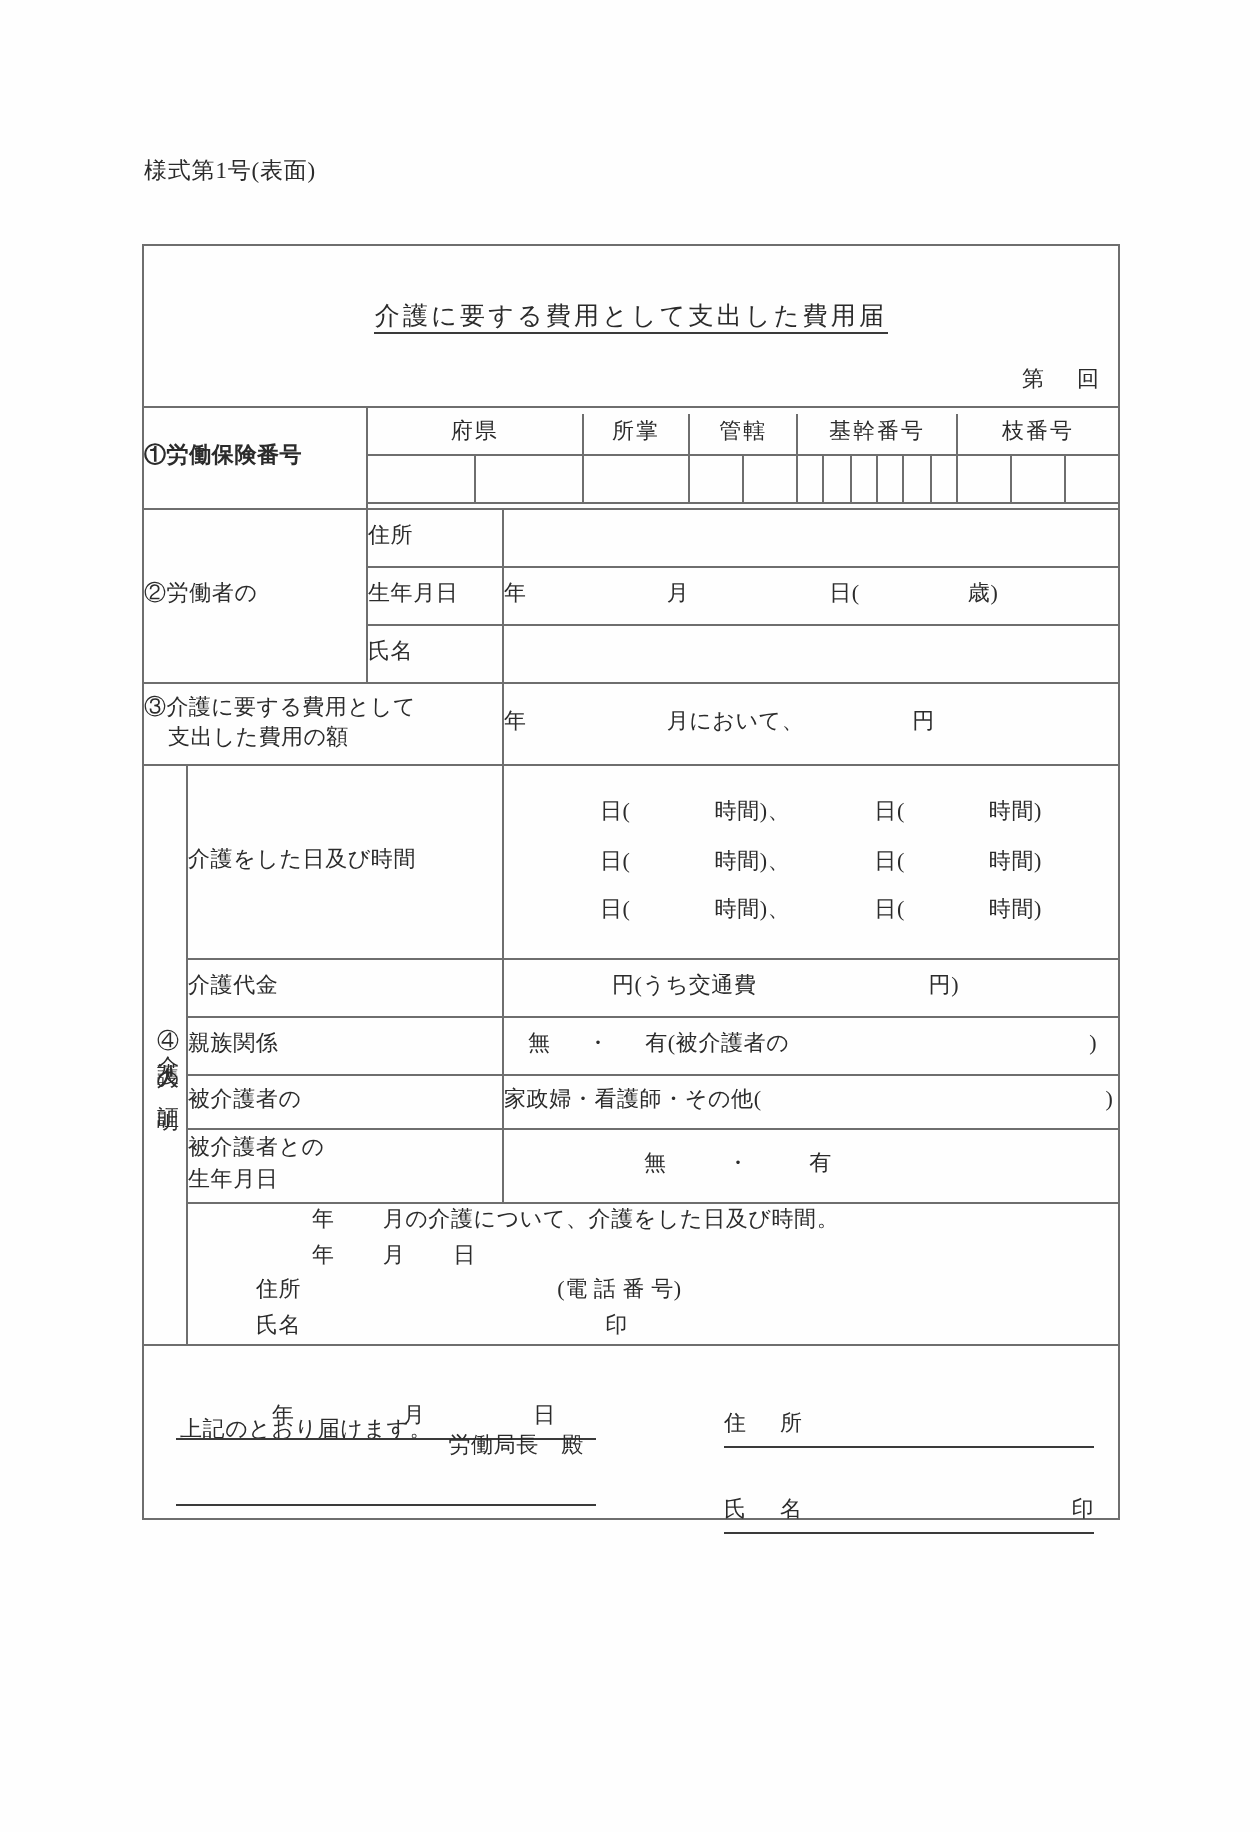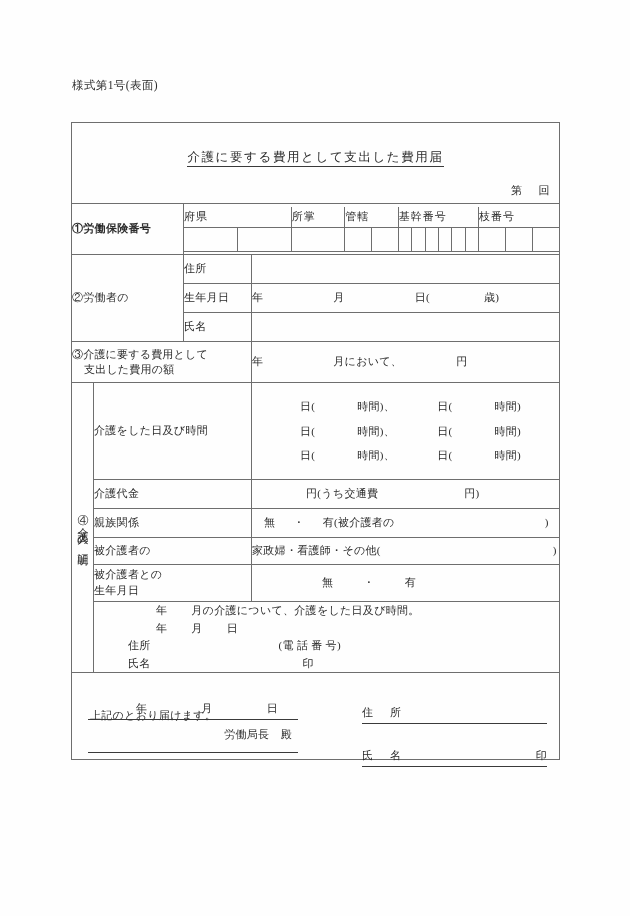--- a/index.html
+++ b/index.html
@@ -56,21 +56,20 @@
     border-bottom: 1px solid #6e6e6e !important;
   }
   .doc-title {
     position: absolute;
     left: 0;
     right: 0;
     top: 26px;
     text-align: center;
     font-size: 12.5px;
     letter-spacing: 1.6px;
-    font-family: Liberation Mono, monospace;
   }
   .doc-title span {
     border-bottom: 1px solid #3a3a3a;
     padding-bottom: 1px;
   }
   .count-line {
     position: absolute;
     right: 9px;
     bottom: 4px;
     font-size: 11px;
@@ -85,21 +84,21 @@
     letter-spacing: 0.3px;
     font-weight: bold;
   }
   .ins-inner {
     width: 100%;
     border-collapse: collapse;
     table-layout: fixed;
   }
   .ins-inner td {
     border: 1px solid #6e6e6e;
-    text-align: left;
+    text-align: center;
     font-size: 11px;
     letter-spacing: 1px;
     height: 20px;
   }
   .ins-inner tr.digits td { height: 23px; }
   .ins-inner td.no-top { border-top: none; }
   .ins-inner td.no-left { border-left: none; }
   .ins-inner td.no-right { border-right: none; }
   .ins-head { letter-spacing: 2px; }
 
@@ -202,21 +201,21 @@
   }
   .b-date .inner { padding-left: 48px; }
   .b-bureau {
     position: absolute;
     left: 16px;
     bottom: 6px;
     width: 210px;
     border-bottom: 1px solid #3a3a3a;
     font-size: 11px;
     letter-spacing: 0.3px;
-    padding-bottom: 9px;
+    padding-bottom: 20px;
     text-align: right;
     padding-right: 6px;
     box-sizing: border-box;
   }
   .b-right {
     position: absolute;
     left: 290px;
     right: 12px;
     top: 32px;
   }

